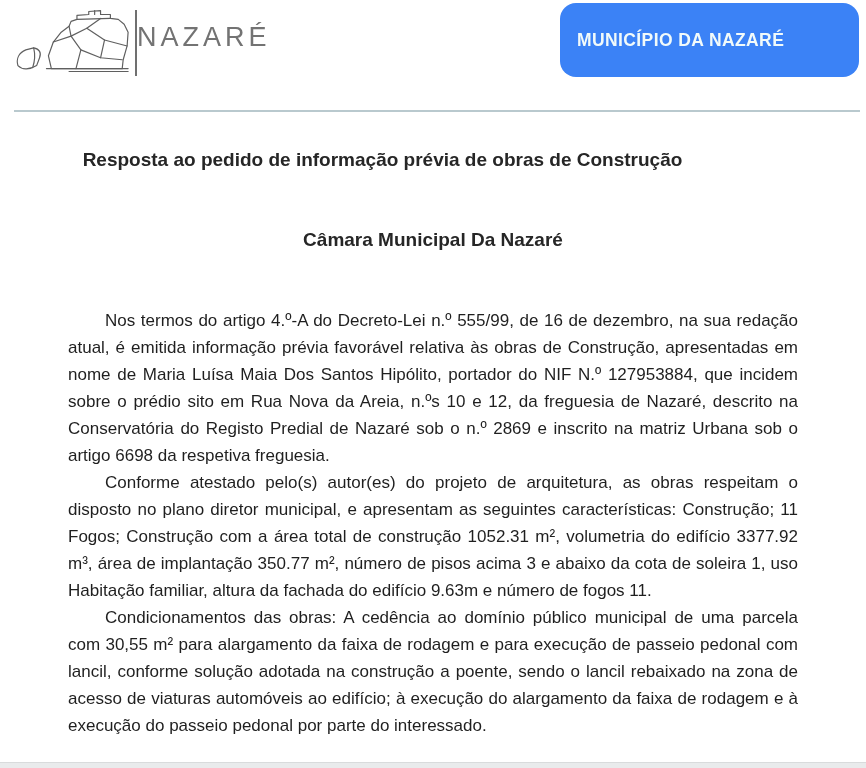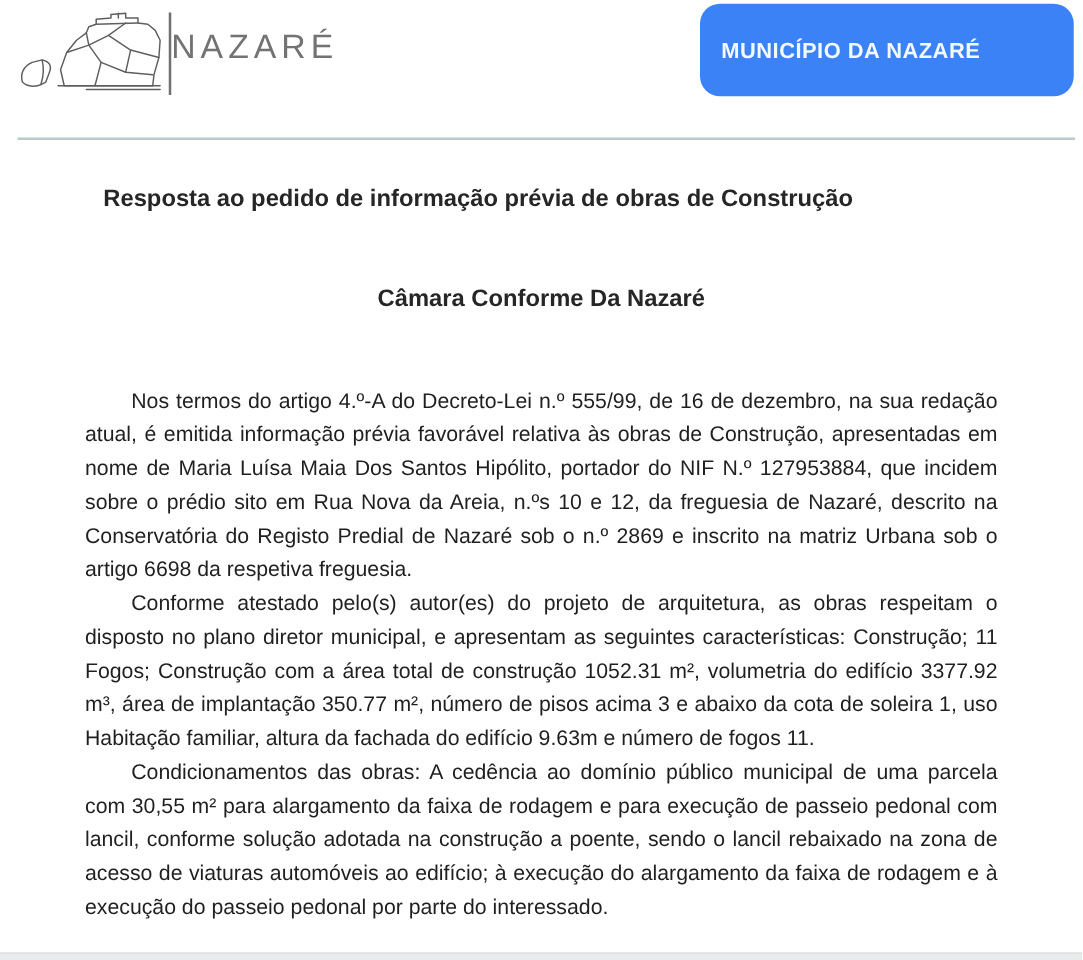--- a/index.html
+++ b/index.html
@@ -96,21 +96,21 @@
 
   <div class="muni-box" style="background:#3b82f6;border-radius:16px;">
     <div class="muni-title">MUNICÍPIO DA NAZARÉ</div>
   </div>
 </header>
 
 <div class="rule"></div>
 
 <main>
   <h1 class="doc-title">Resposta ao pedido de informação prévia de obras de Construção</h1>
-  <h2 class="doc-subtitle">Câmara Conforme Da Nazaré</h2>
+  <h2 class="doc-subtitle">Câmara Municipal Da Nazaré</h2>
 
   <div class="body-text">
     <p>Nos termos do artigo 4.º-A do Decreto-Lei n.º 555/99, de 16 de dezembro, na sua redação atual, é emitida informação prévia favorável relativa às obras de Construção, apresentadas em nome de Maria Luísa Maia Dos Santos Hipólito, portador do NIF N.º 127953884, que incidem sobre o prédio sito em Rua Nova da Areia, n.ºs 10 e 12, da freguesia de Nazaré, descrito na Conservatória do Registo Predial de Nazaré sob o n.º 2869 e inscrito na matriz Urbana sob o artigo 6698 da respetiva freguesia.</p>
     <p>Conforme atestado pelo(s) autor(es) do projeto de arquitetura, as obras respeitam o disposto no plano diretor municipal, e apresentam as seguintes características: Construção; 11 Fogos; Construção com a área total de construção 1052.31 m², volumetria do edifício 3377.92 m³, área de implantação 350.77 m², número de pisos acima 3 e abaixo da cota de soleira 1, uso Habitação familiar, altura da fachada do edifício 9.63m e número de fogos 11.</p>
     <p>Condicionamentos das obras: A cedência ao domínio público municipal de uma parcela com 30,55 m² para alargamento da faixa de rodagem e para execução de passeio pedonal com lancil, conforme solução adotada na construção a poente, sendo o lancil rebaixado na zona de acesso de viaturas automóveis ao edifício; à execução do alargamento da faixa de rodagem e à execução do passeio pedonal por parte do interessado.</p>
   </div>
 </main>
 
 <div class="bottom-strip"></div>
 

